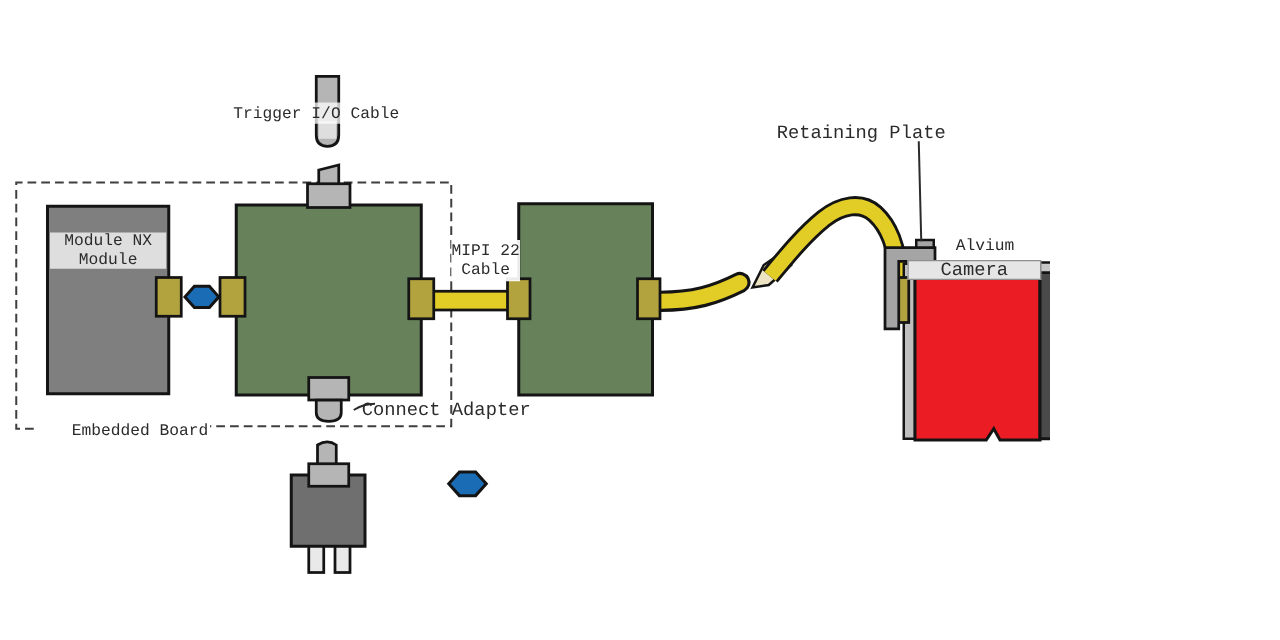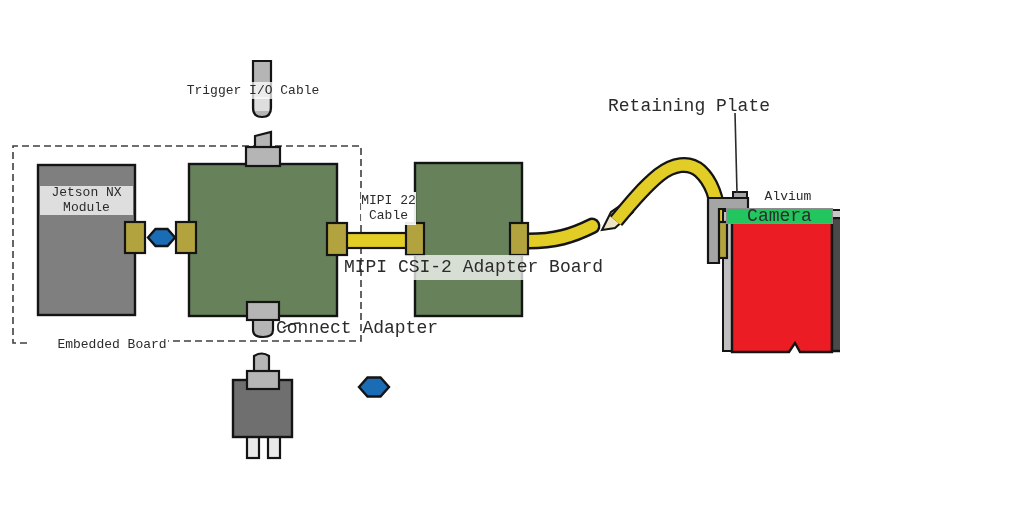--- a/index.html
+++ b/index.html
@@ -5,27 +5,27 @@
   html,body { margin:0; padding:0; background:#ffffff; }
   #canvas {
     position:relative; width:840px; height:512px; background:#ffffff;
     font-family:Liberation Mono, monospace; color:#2b2b2b; overflow:hidden;border-radius:18px;
   }
   #shapes { position:absolute; left:0; top:0; }
   .lbl {
     position:absolute; display:flex; align-items:center; justify-content:center;
     text-align:center; font-size:13px; line-height:15px; color:#2b2b2b; white-space:nowrap;
   }
-  .lbl.small { font-size:18px; }
+  .lbl.small { font-size:15px; }
   .band  { background:rgba(255,255,255,0.74); }
   .band90{ background:rgba(255,255,255,0.92);margin-left:10px; }
   .band60{ background:rgba(255,255,255,0.60); }
   .whitebg { background:#ffffff; }
   .twoline { flex-direction:column; line-height:14.5px; }
-  #camera-band { background:#22c55e; border:1px solid #8e8e8e; }
+  #camera-band { background:#e5e5e5; border:1px solid #8e8e8e; }
   #legend-label { justify-content:flex-start; }
 </style>
 </head>
 <body>
 
 <div id="canvas">
 
   <svg id="shapes" width="1024" height="512" viewBox="0 0 1024 512">
 
     <path d="M27,343 H13 V146 H361 V341 H144" fill="none" stroke="#3f3f3f" stroke-width="1.6" stroke-dasharray="7,4"></path>
@@ -74,31 +74,30 @@
     <path d="M832,218 H997 V357 H856 L853,351 H832 Z" fill="#4a4a4a" stroke="#141414" stroke-width="2.4"></path>
     <path d="M853,202 H997 V218 H832 V210 H853 Z" fill="#c7c7c7" stroke="#141414" stroke-width="2"></path>
     <rect x="733" y="192" width="14" height="7" fill="#a5a5a5" stroke="#141414" stroke-width="2"></rect>
     <path d="M708,198 H748 V209 H719 V263 H708 Z" fill="#a5a5a5" stroke="#141414" stroke-width="2.2"></path>
     <line x1="735" y1="113" x2="737" y2="193" stroke="#2b2b2b" stroke-width="1.6"></line>
   </svg>
 
   <div class="lbl band" style="left:194px; top:82px; width:118px; height:17px;">Trigger I/O Cable</div>
 
   <div class="lbl band twoline" style="left:40px; top:186px; width:93px; height:29px;">
-    <span>Jetson NX</span>
+    <span>Module NX</span>
     <span>Module</span>
   </div>
 
 
   <div class="lbl band90 twoline" style="left:351px; top:192px; width:55px; height:33px;">
     <span>MIPI 22</span>
     <span>Cable</span>
   </div>
 
-  <div class="lbl band small" style="left:397px; top:255px; width:153px; height:25px;">MIPI CSI-2 Adapter Board</div>
 
 
   <div class="lbl small" style="left:641px; top:98px; width:96px; height:16px;">Retaining Plate</div>
 
   <div class="lbl" style="left:759px; top:189px; width:58px; height:15px;">Alvium</div>
 
   <div class="lbl small" id="camera-band" style="left:726px; top:208px; width:105px; height:14px;">Camera</div>
 
   <div class="lbl small" style="left:878px; top:202px; width:84px; height:15px;">Lens</div>
 

